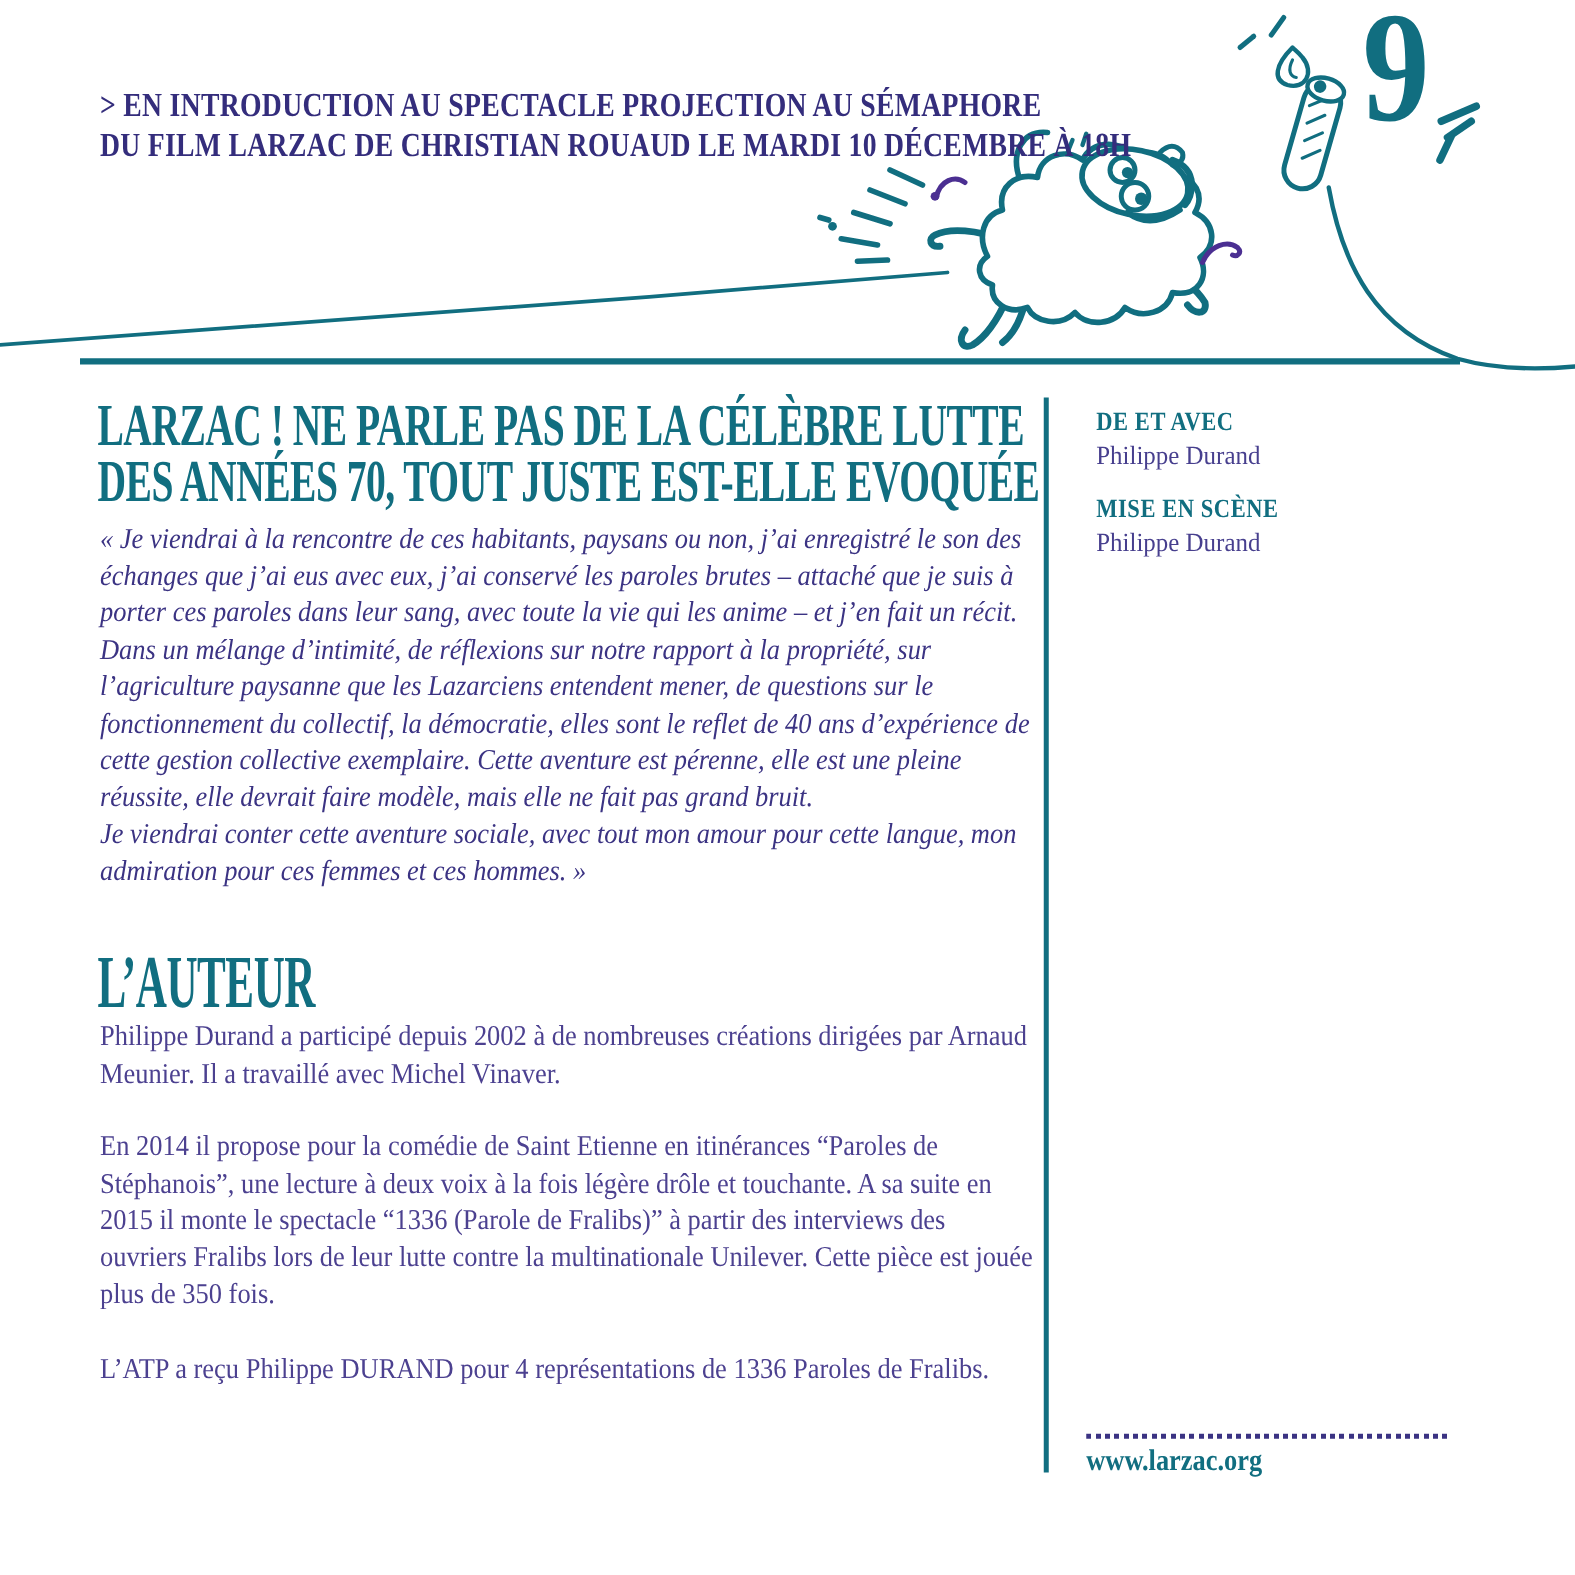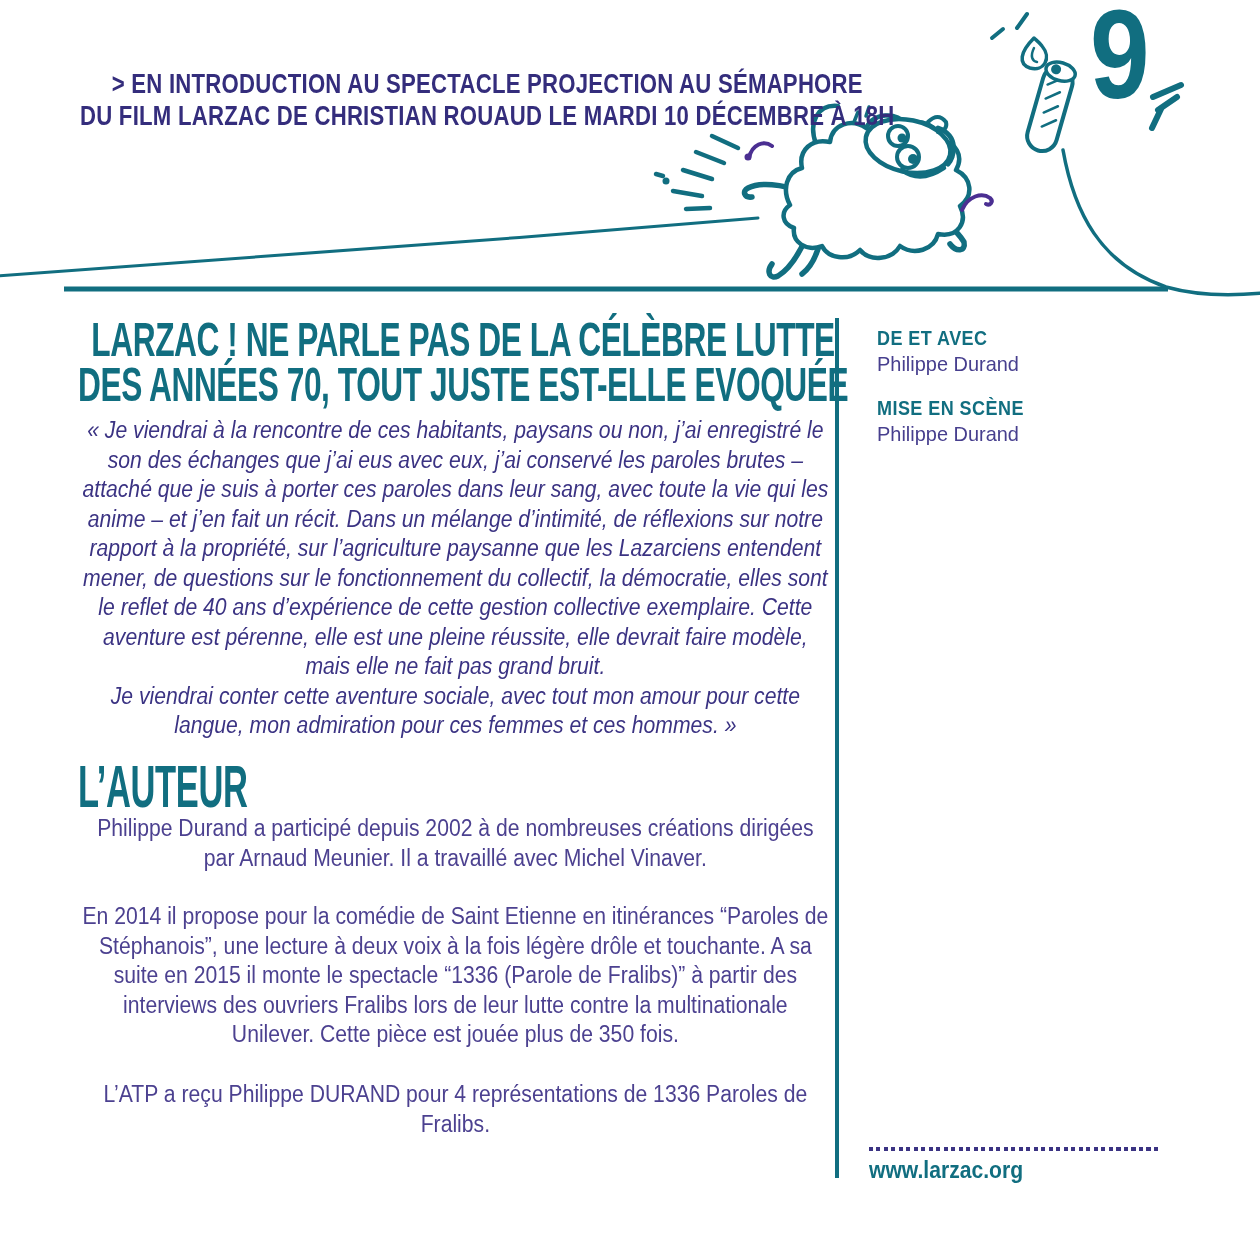--- a/index.html
+++ b/index.html
@@ -1,18 +1,18 @@
 <!DOCTYPE html>
 <html><head>
 <meta charset="utf-8">
 <style>
   html,body{margin:0;padding:0;background:#ffffff;}
   #page{
     position:relative;width:1260px;height:1260px;background:#ffffff;
-    overflow:hidden;font-family:Liberation Sans, sans-serif;text-align:center;
+    overflow:hidden;font-family:Liberation Serif, serif;
   }
   .abs{position:absolute;}
   
   .intro{
     left:80px;top:68px;color:#342d7c;font-weight:bold;font-size:27px;
     line-height:32px;letter-spacing:0.3px;transform:scale(0.82,1);
     transform-origin:0 0;white-space:nowrap;
   }
   
   .pagenum{

